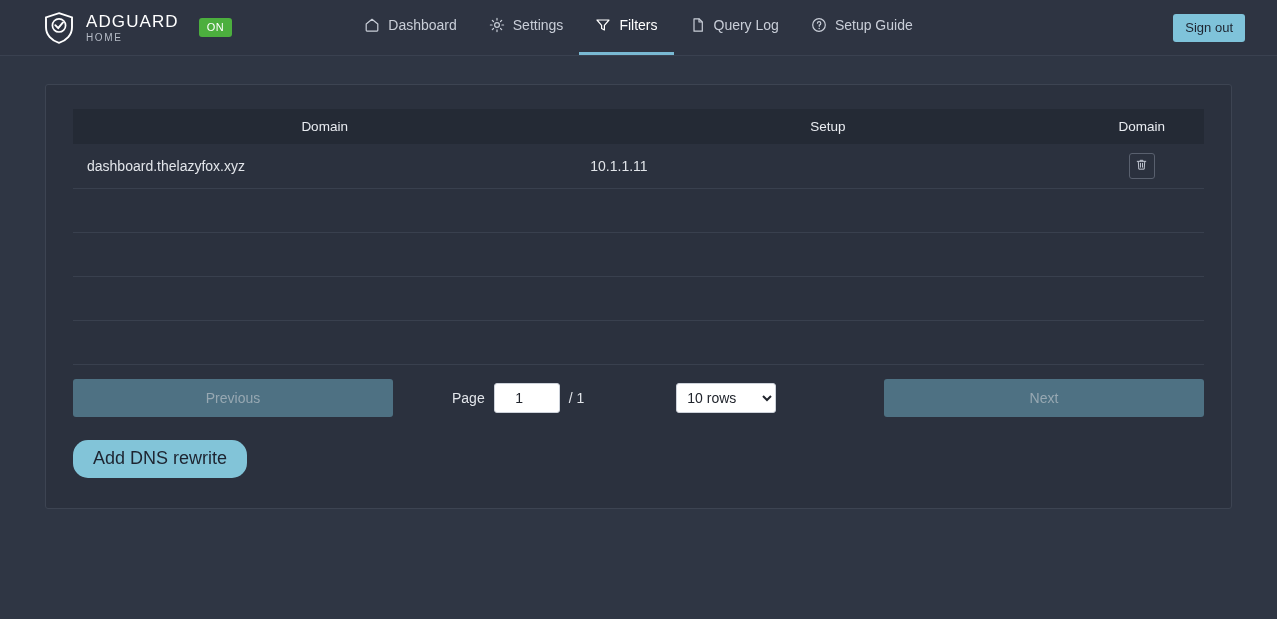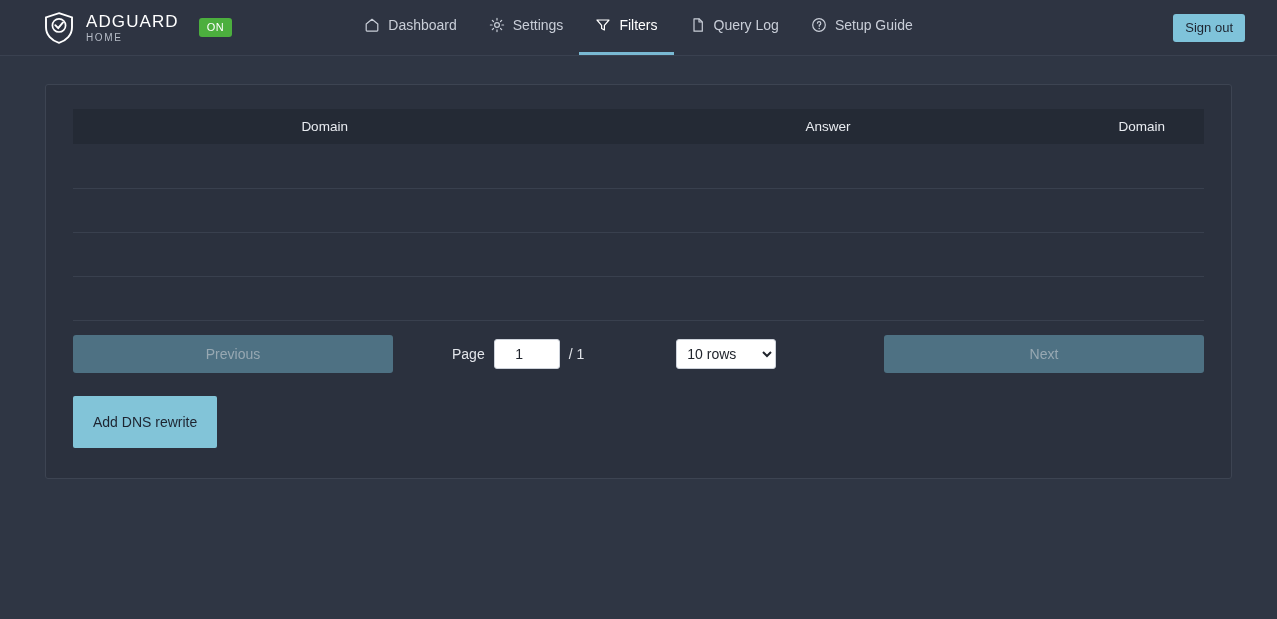--- a/index.html
+++ b/index.html
@@ -204,24 +204,24 @@
     font-size: 14px;
     font-family: inherit;
     padding: 0 6px;
   }
 
   .add-btn {
     margin-top: 23px;
     background: #82c4d8;
     color: #1d2430;
     border: none;
-    border-radius: 2px;
-    height: 52px;
+    border-radius: 15px;
+    height: 38px;
     padding: 0 20px;
-    font-size: 14px;
+    font-size: 18px;
     font-family: inherit;
     cursor: pointer;
   }
 </style>
 </head>
 <body>
 
 <div class="topbar">
 
   <div class="brand">
@@ -299,25 +299,41 @@
 
 <div class="page">
 
 
   <div class="card">
 
     <table class="rewrites">
       <thead>
         <tr>
           <th class="col-domain">Domain</th>
-          <th class="col-answer">Answer</th>
+          <th class="col-answer">Setup</th>
           <th class="col-actions">Domain</th>
         </tr>
       </thead>
       <tbody>
+        <tr>
+          <td class="c-domain">dashboard.thelazyfox.xyz</td>
+          <td class="c-answer">10.1.1.11</td>
+          <td class="c-actions">
+            <button class="icon-btn">
+              <span>
+                <svg width="13" height="13" viewBox="0 0 14 14" fill="none">
+                  <path d="M2.4 3.6h9.2" stroke="currentColor" stroke-width="1.05" stroke-linecap="round"></path>
+                  <path d="M5.5 3.6V2.5h3v1.1" stroke="currentColor" stroke-width="1.05" stroke-linejoin="round"></path>
+                  <path d="M3.5 3.6 4.1 12h5.8l.6-8.4" stroke="currentColor" stroke-width="1.05" stroke-linejoin="round"></path>
+                  <path d="M5.9 5.7v4.2M8.1 5.7v4.2" stroke="currentColor" stroke-width="1.05" stroke-linecap="round"></path>
+                </svg>
+              </span>
+            </button>
+          </td>
+        </tr>
         <tr class="empty-row">
           <td class="c-domain"></td>
           <td class="c-answer"></td>
           <td class="c-actions"></td>
         </tr>
         <tr class="empty-row">
           <td class="c-domain"></td>
           <td class="c-answer"></td>
           <td class="c-actions"></td>
         </tr>

